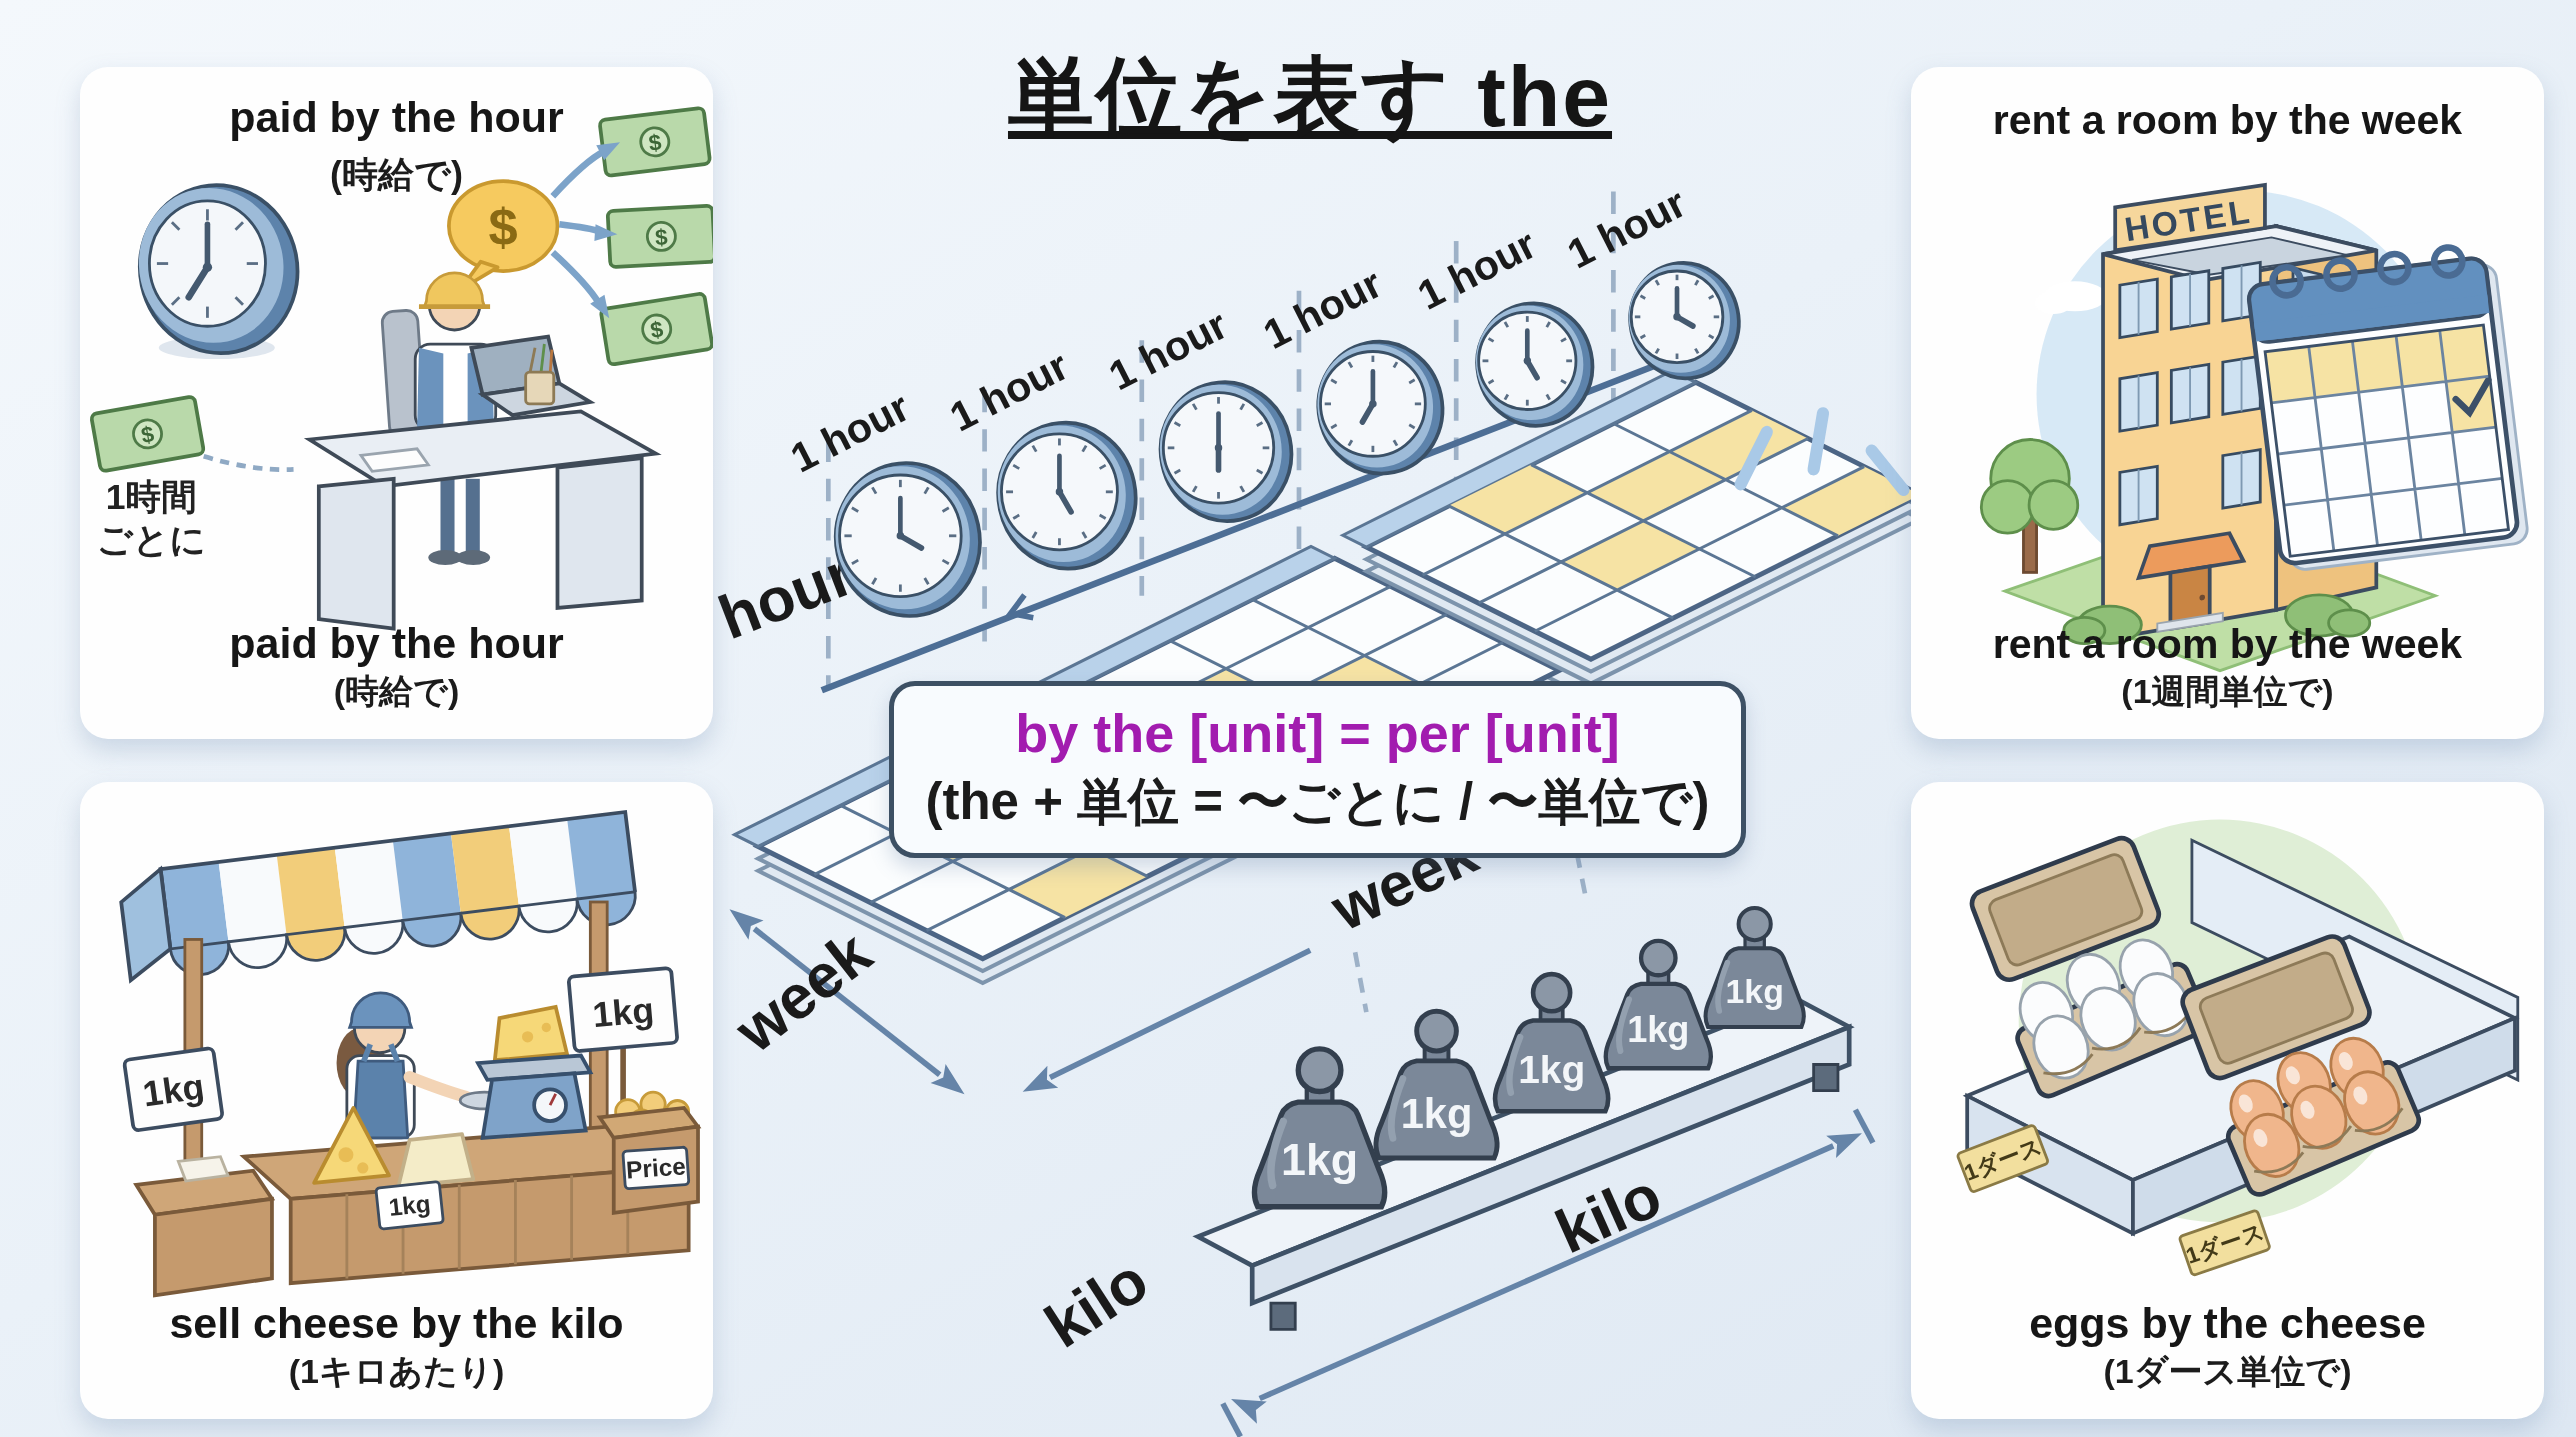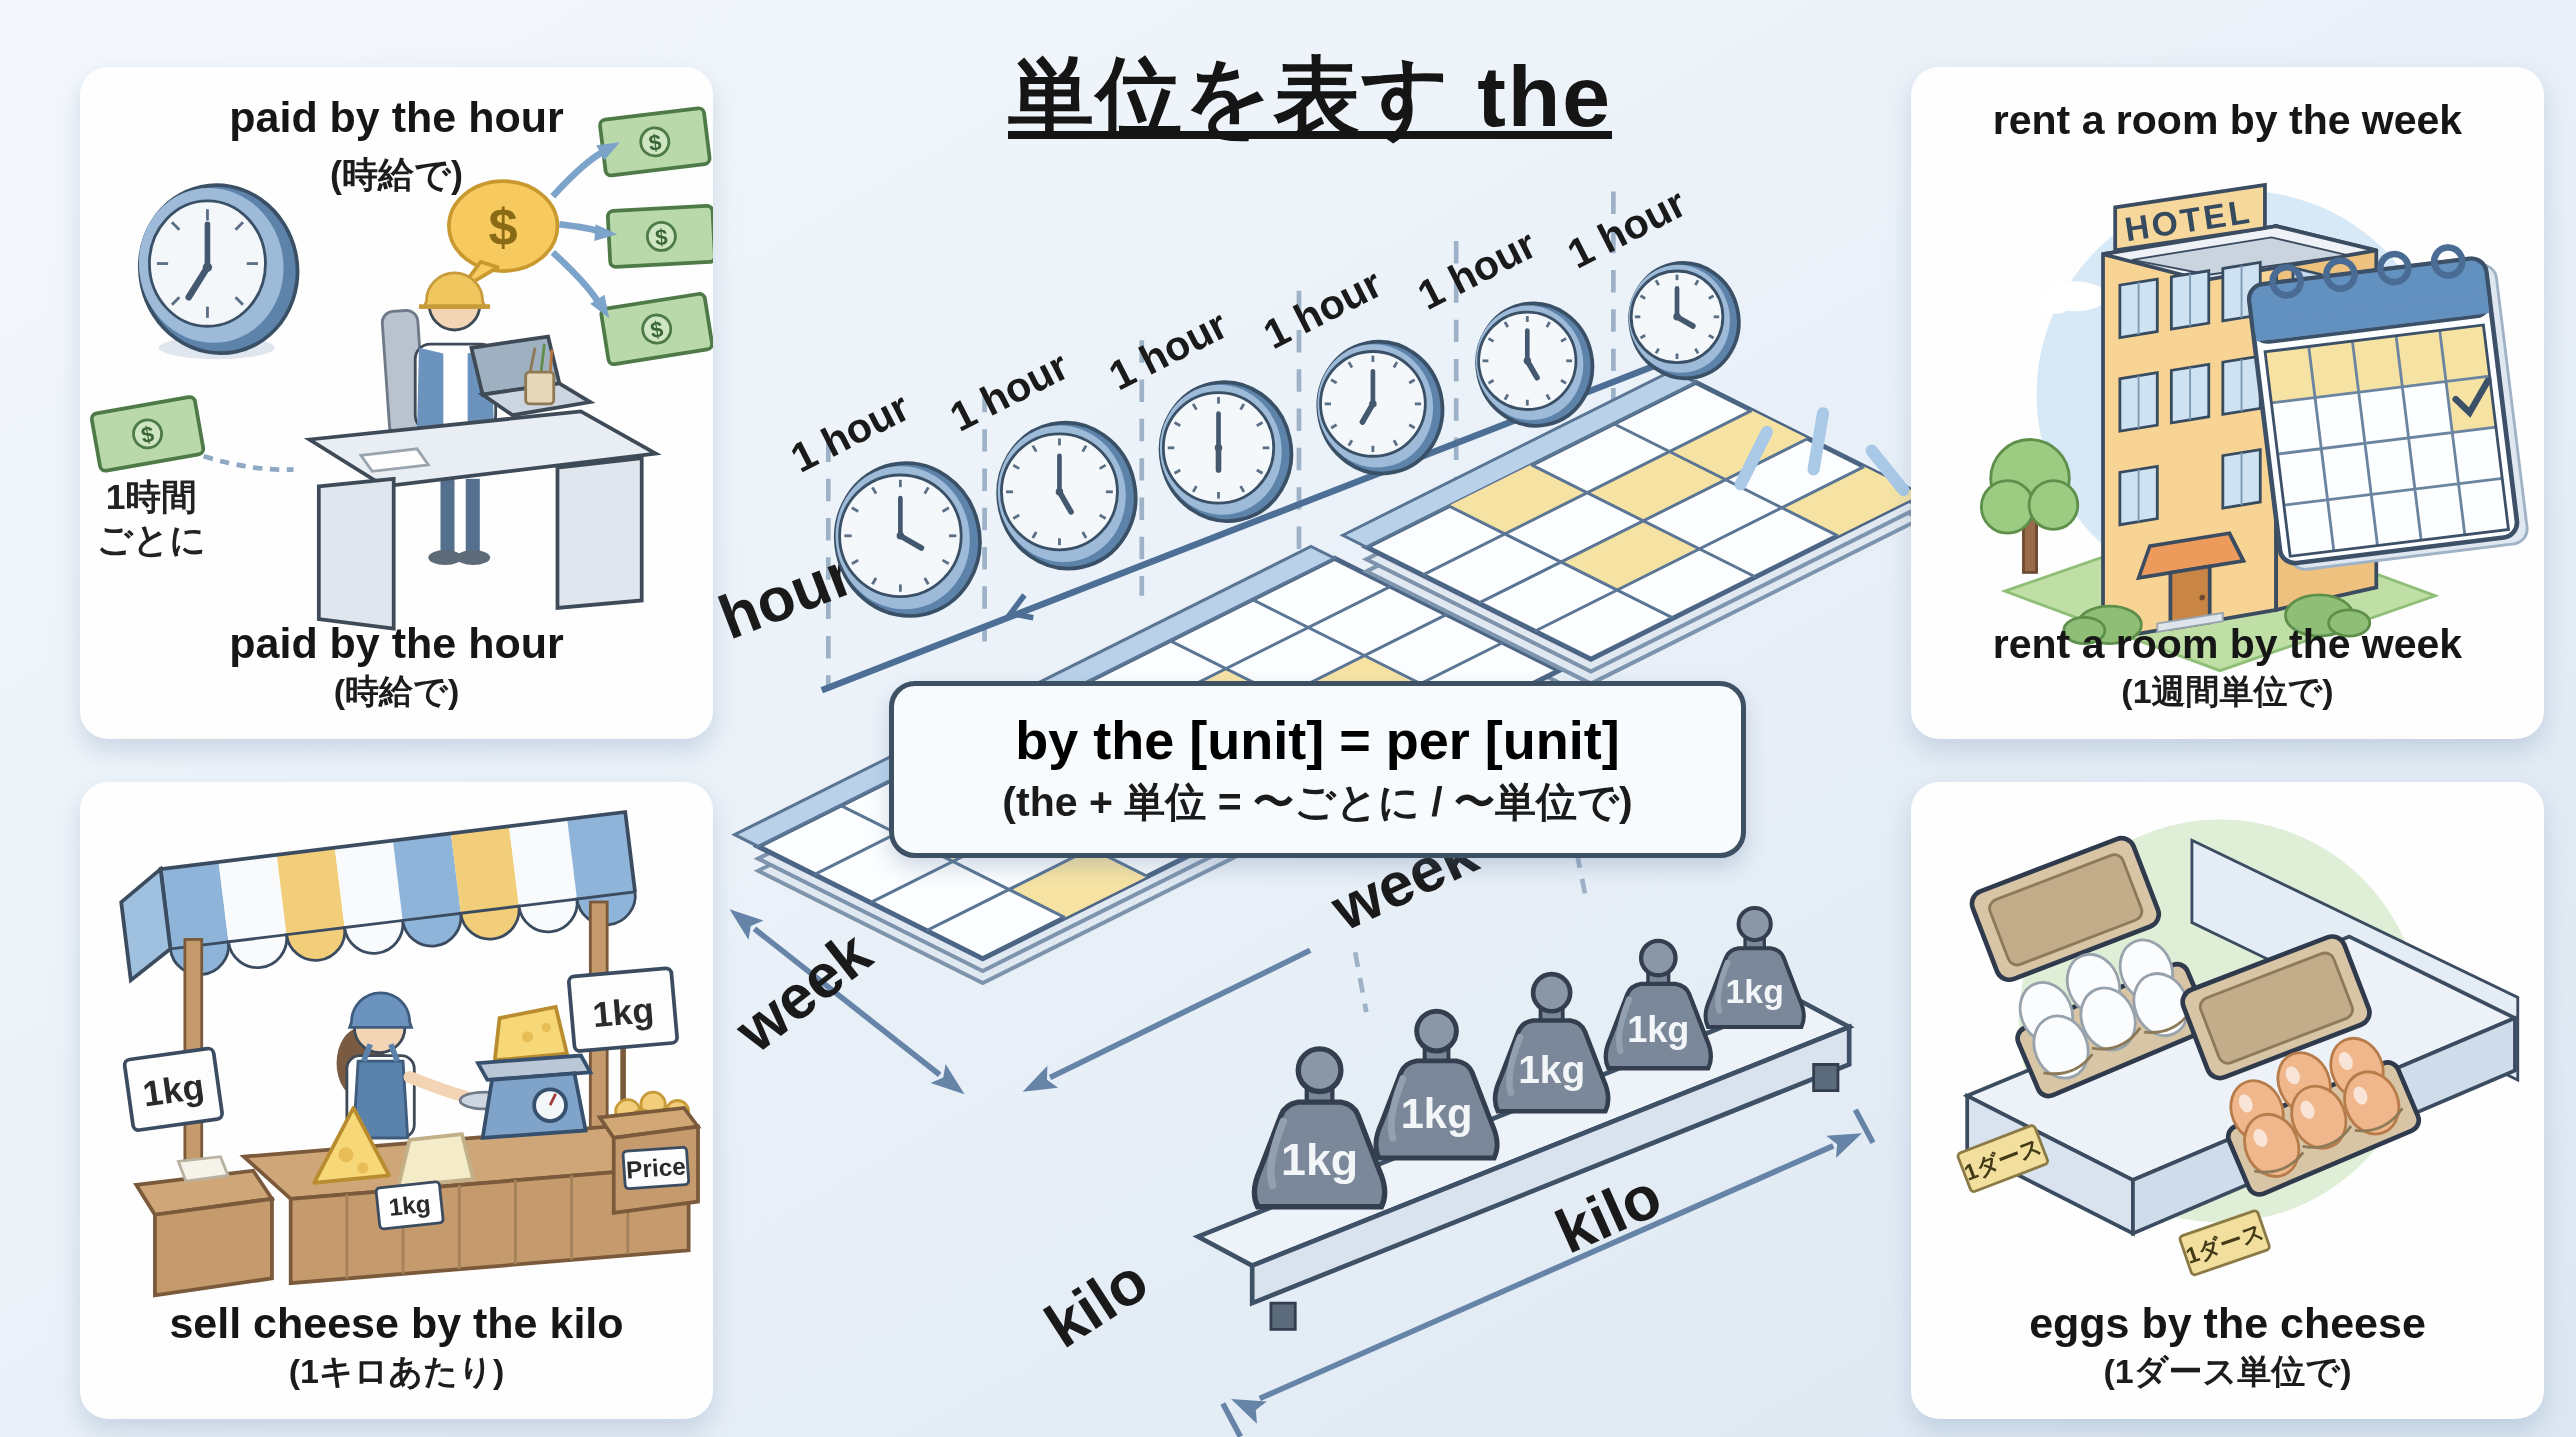--- a/index.html
+++ b/index.html
@@ -14,22 +14,22 @@
     position:absolute;left:842px;top:39px;width:936px;margin:0;
     text-align:center;font-size:86px;font-weight:bold;color:#151515;z-index:2;letter-spacing:1.9px;text-decoration:underline;
   }
   .center-svg{position:absolute;left:655px;top:140px;width:1273px;height:1310px;z-index:1;}
   .formula-box{
     position:absolute;left:889px;top:681px;width:847px;height:167px;z-index:2;
     background:#f8fbfe;border:5.6px solid #3d5064;border-radius:26px;
     box-shadow:0 9.4px 19px rgba(90,120,160,.25);
     display:flex;flex-direction:column;justify-content:center;align-items:center;gap:3.7px;
   }
-  .formula-box .f1{font-size:54px;font-weight:bold;color:#000000;}
-  .formula-box .f2{font-size:41px;font-weight:bold;color:#1b1b1b;}
+  .formula-box .f1{font-size:54px;font-weight:bold;color:#a21caf;}
+  .formula-box .f2{font-size:51px;font-weight:bold;color:#1b1b1b;}
   .card{
     position:absolute;width:633px;background:#fefefe;border-radius:28px;z-index:3;
     box-shadow:0 11.2px 24px rgba(110,140,175,.28);
   }
   .card-tl{left:80px;top:67px;height:672px;}
   .card-tr{left:1911px;top:67px;height:672px;}
   .card-bl{left:80px;top:782px;height:637px;}
   .card-br{left:1911px;top:782px;height:637px;}
   .card svg{position:absolute;left:0;top:0;width:633px;z-index:0;}
   .card-tl svg,.card-tr svg{height:672px;}

